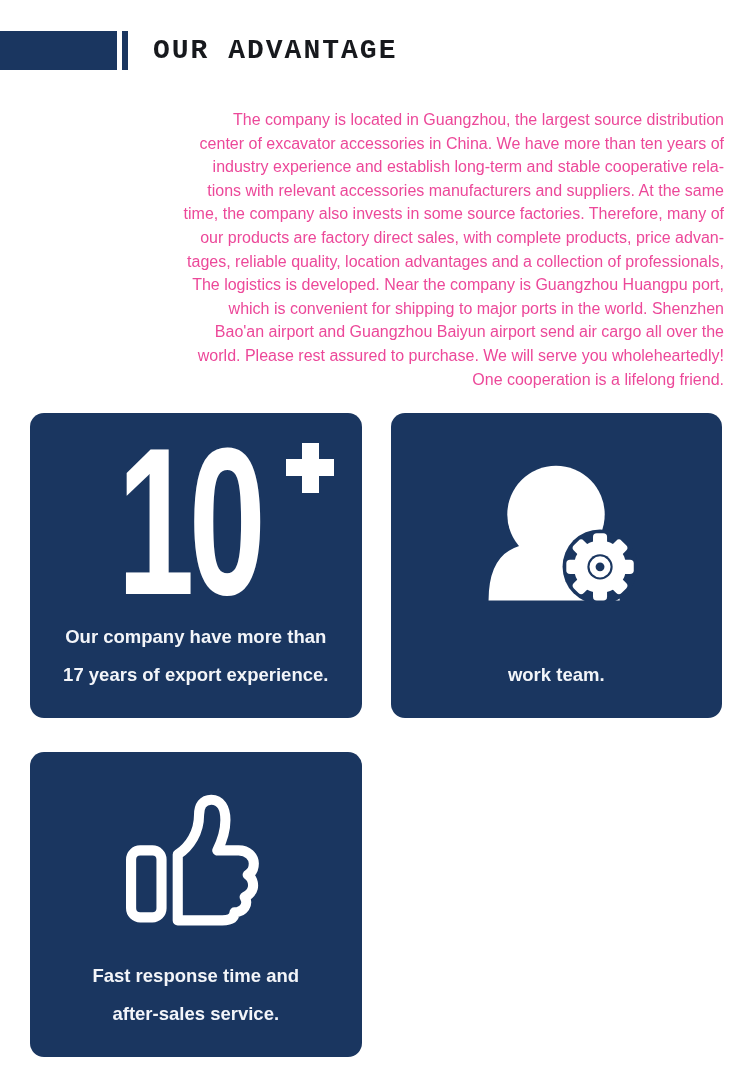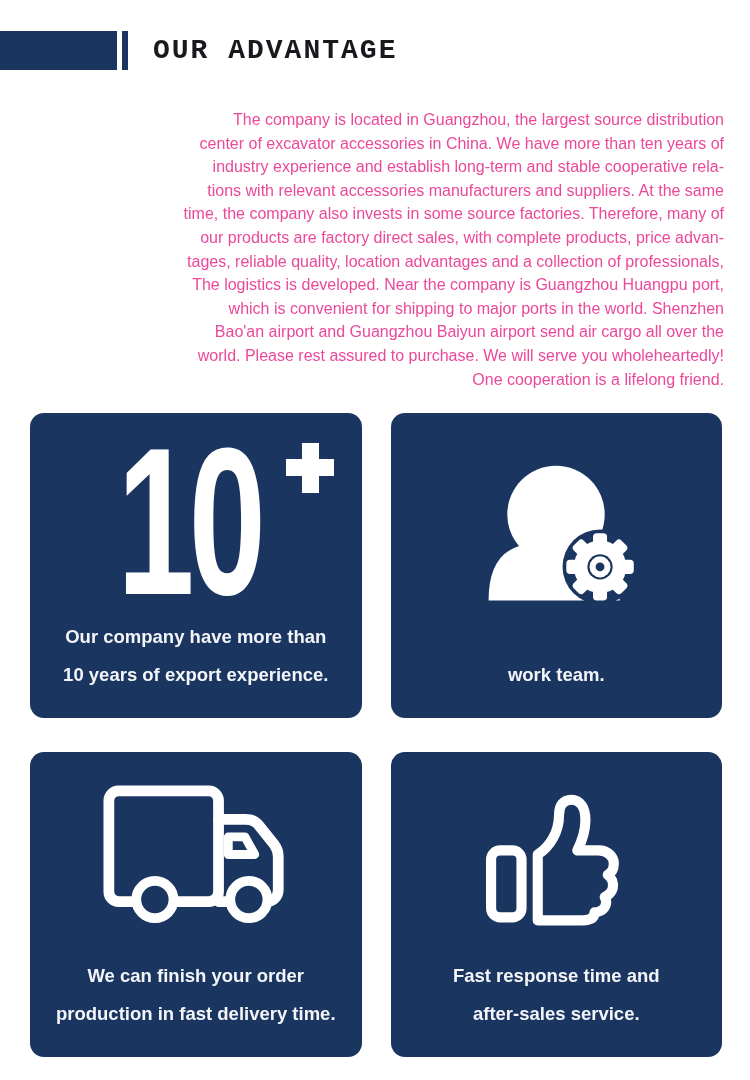--- a/index.html
+++ b/index.html
@@ -106,21 +106,21 @@
 
   <div class="card">
     <div class="icon-area">
       <div class="stat-wrap">
         <div class="stat-number">10</div>
         <div class="plus"></div>
       </div>
     </div>
     <div class="caption">
       <div>Our company have more than</div>
-      <div>10 years of export experience.</div>
+      <div>17 years of export experience.</div>
     </div>
   </div>
 
   <div class="card">
     <div class="icon-area">
       <span>
         <svg width="178" height="158" viewBox="0 0 190 160">
           <circle cx="95" cy="58" r="52" fill="#ffffff"></circle>
           <path d="M23,150 Q23,102 55,92 Q75,84 93,84 Q111,84 131,92 Q163,102 163,150 Z" fill="#ffffff"></path>
           <circle cx="142" cy="114" r="40" fill="#1a3660"></circle>
@@ -154,39 +154,20 @@
           <circle cx="142" cy="114" r="13.5" fill="#1a3660"></circle>
           <circle cx="142" cy="114" r="8" fill="none" stroke="#ffffff" stroke-width="6.5"></circle>
         </svg>
       </span>
     </div>
     <div class="caption">
       <div>work team.</div>
     </div>
   </div>
 
-  <div class="card">
-    <div class="icon-area">
-      <span>
-        <svg width="188" height="142" viewBox="0 0 192 145">
-          <g fill="none" stroke="#ffffff" stroke-width="11" stroke-linejoin="round" stroke-linecap="round">
-            <rect x="7" y="7" width="112" height="113" rx="10"></rect>
-            <path d="M119,36 L147,36 C153,36 157,38 160,42 L176,62 C179,66 180,69 180,74 L180,108 C180,115 175,120 168,120 L119,120"></path>
-          </g>
-          <path d="M129,54 L146,54 L156,72 L129,72 Z" fill="none" stroke="#ffffff" stroke-width="9" stroke-linejoin="round"></path>
-          <circle cx="54" cy="118" r="19" fill="#1a3660" stroke="#ffffff" stroke-width="10"></circle>
-          <circle cx="150" cy="118" r="19" fill="#1a3660" stroke="#ffffff" stroke-width="10"></circle>
-        </svg>
-      </span>
-    </div>
-    <div class="caption">
-      <div>We can finish your order</div>
-      <div>production in fast delivery time.</div>
-    </div>
-  </div>
 
   <div class="card">
     <div class="icon-area">
       <span>
         <svg width="142" height="148" viewBox="0 0 140 145">
           <g fill="none" stroke="#ffffff" stroke-width="10" stroke-linejoin="round" stroke-linecap="round">
             <rect x="6" y="68" width="30" height="66" rx="9"></rect>
             <path d="M52,137 L52,72 C64,64 73,50 73,33 C73,24 77,18 85,18 C94,18 99,26 99,38 C99,48 96,58 91,68 L112,68 C121,68 127,74 127,81 C127,86 125,90 121,92 C125,95 127,100 126,105 C125,109 122,112 118,114 C120,117 120,121 118,124 C116,127 112,129 108,129 C108,135 103,137 96,137 Z"></path>
           </g>
         </svg>

